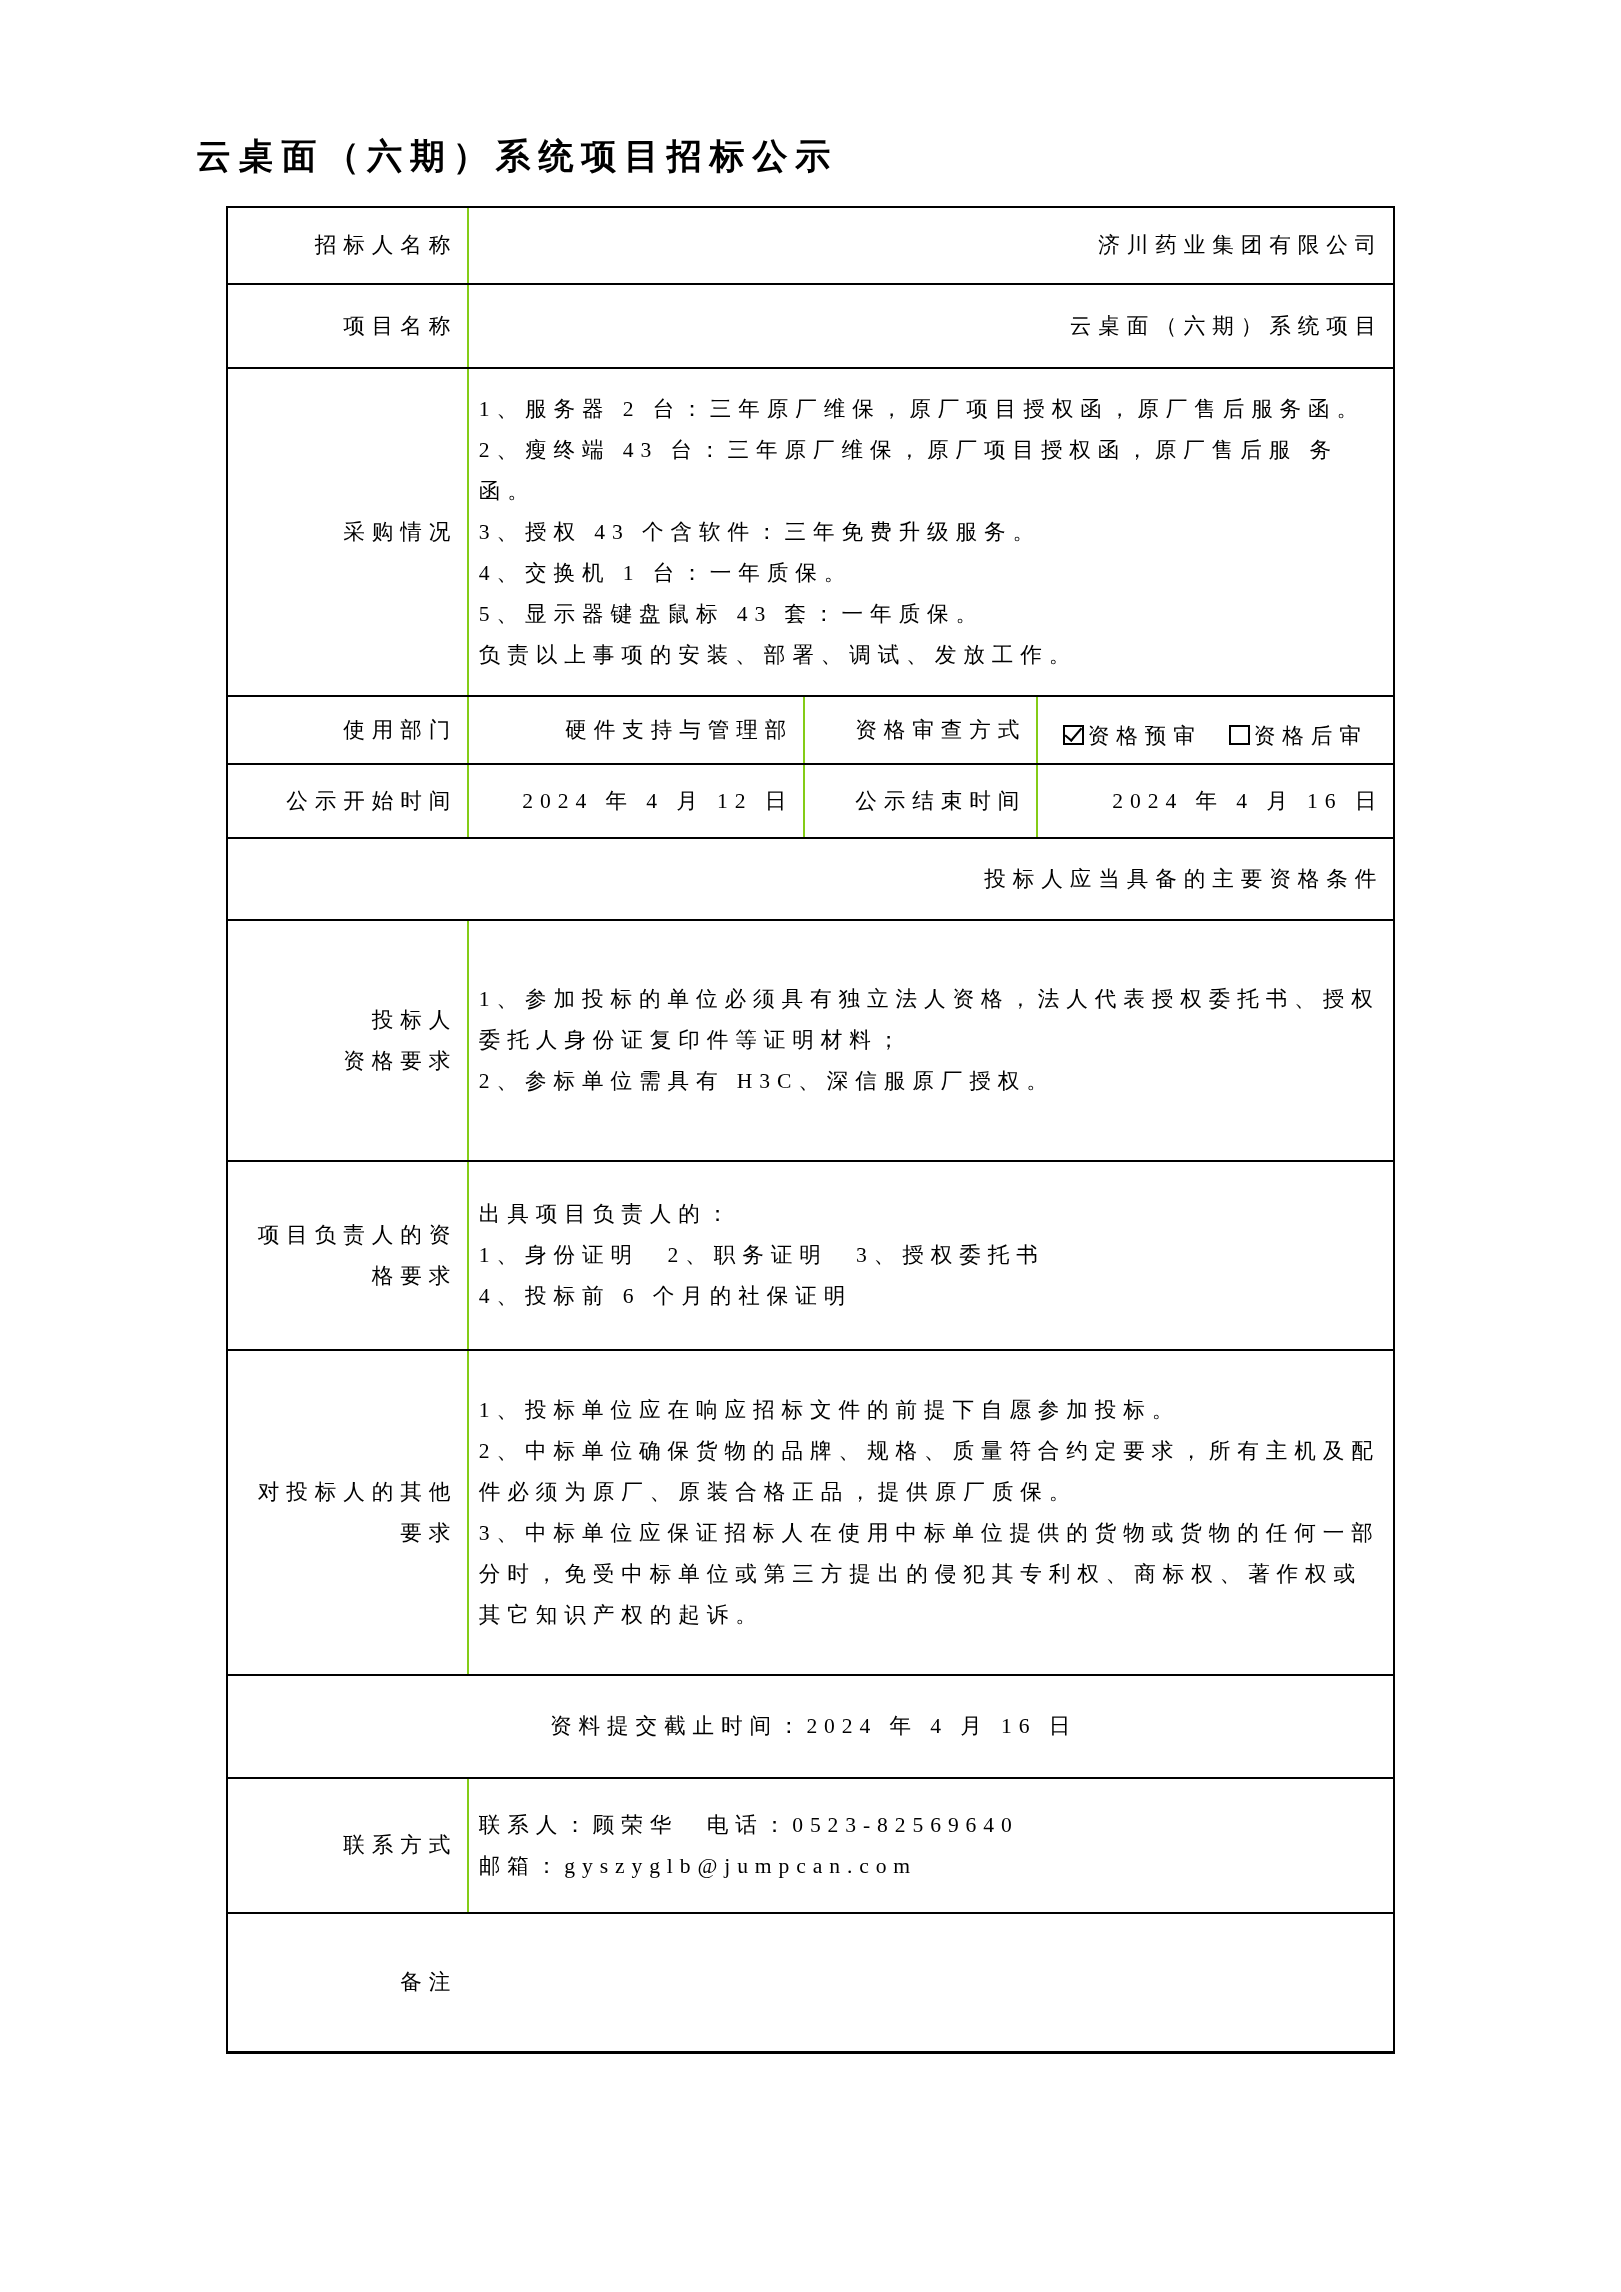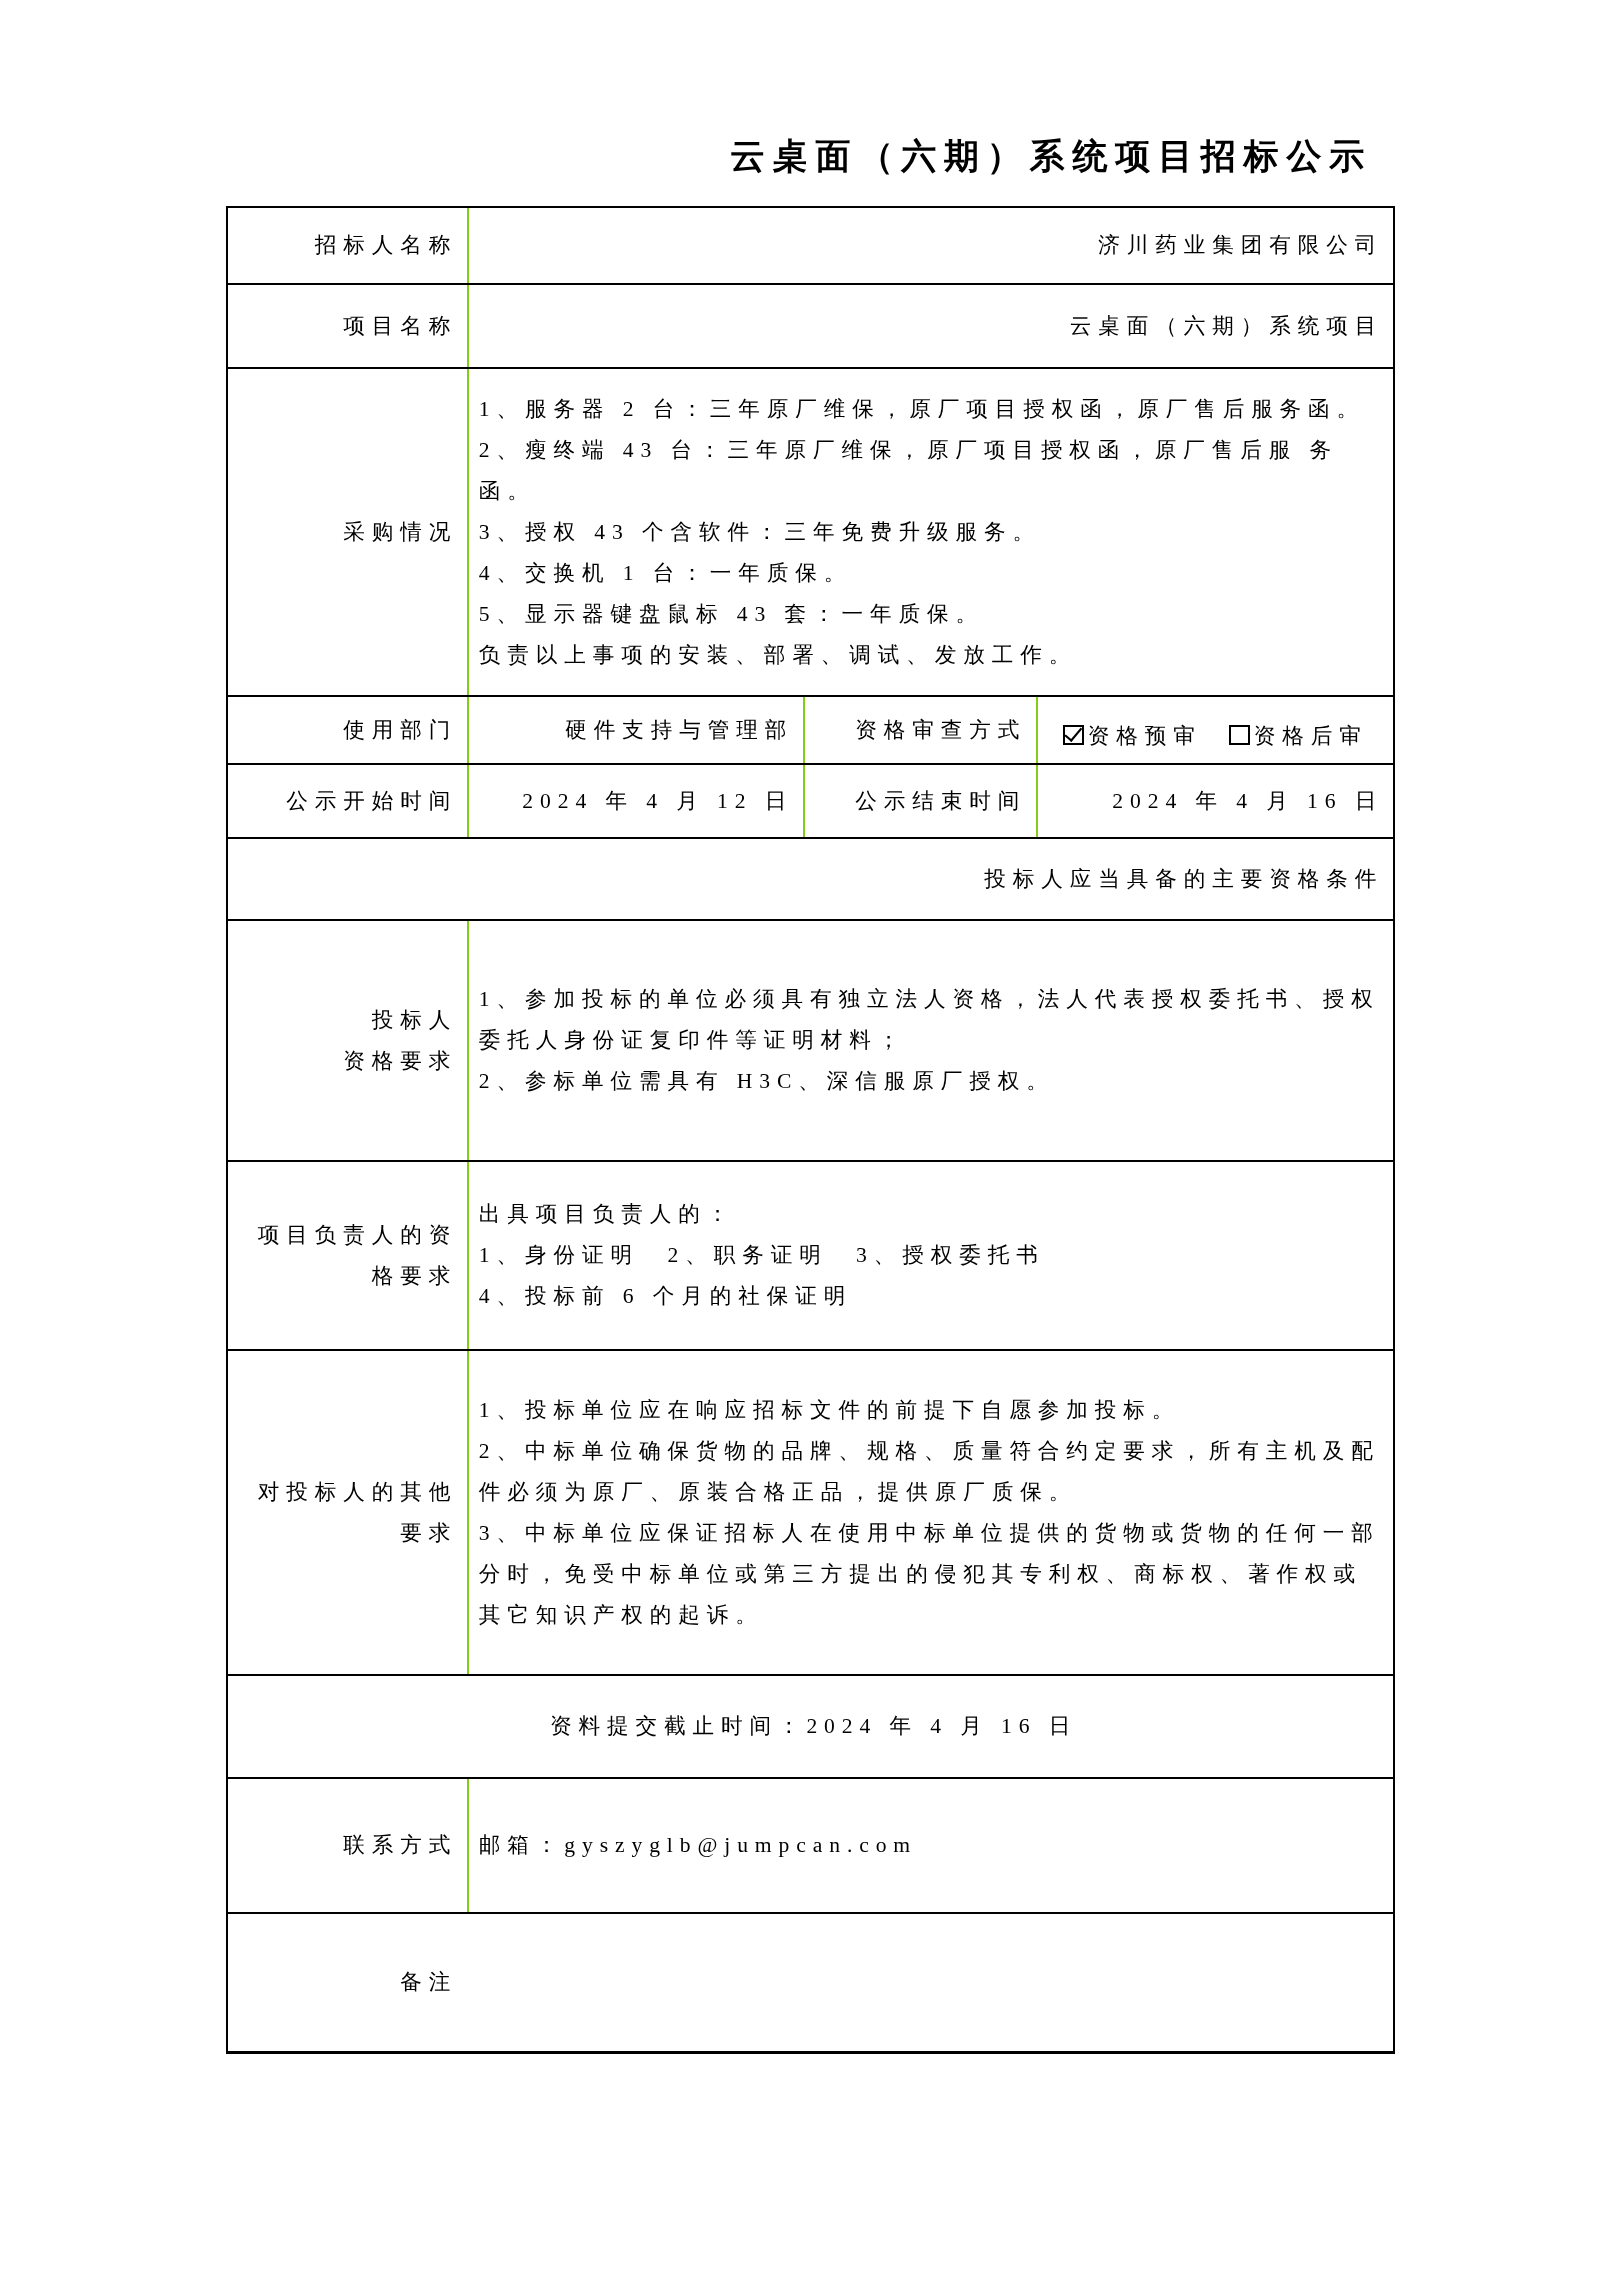--- a/index.html
+++ b/index.html
@@ -6,21 +6,21 @@
   html,body { background:#ffffff; }
   body {
     width:1621px; height:2293px;
     font-family:"Liberation Serif","DejaVu Serif",serif;
     color:#000;
   }
   .page { position:relative; width:1621px; height:2293px; background:#fff; overflow:hidden; }
 
   .doc-title {
     position:absolute; left:196px; top:133px; width:1176px;
-    text-align:right; font-size:35px; font-weight:bold; letter-spacing:7.8px;
+    text-align:left; font-size:35px; font-weight:bold; letter-spacing:7.8px;
     line-height:47px;
   }
 
   .tbl {
     position:absolute; left:226px; top:206px; width:1169px;
     border:2.9px solid #000; border-bottom-width:3.9px;
     background:#fff;
   }
   .row { display:flex; align-items:stretch; }
   .row + .row { border-top:2px solid #000; }
@@ -141,20 +141,21 @@
       </div>
     </div>
 
     <div class="row" style="height:103px">
       <div class="cell grow padL">资料提交截止时间：2024 年 4 月 16 日</div>
     </div>
 
     <div class="row" style="height:135px">
       <div class="cell lab ctr">联系方式</div>
       <div class="cell grow">
+        <div>联系人：顾荣华　电话：0523-82569640</div>
         <div>邮箱：gyszyglb@jumpcan.com</div>
       </div>
     </div>
 
     <div class="row" style="height:139px">
       <div class="cell lab ctr">备注</div>
     </div>
 
   </div>
 </div>

